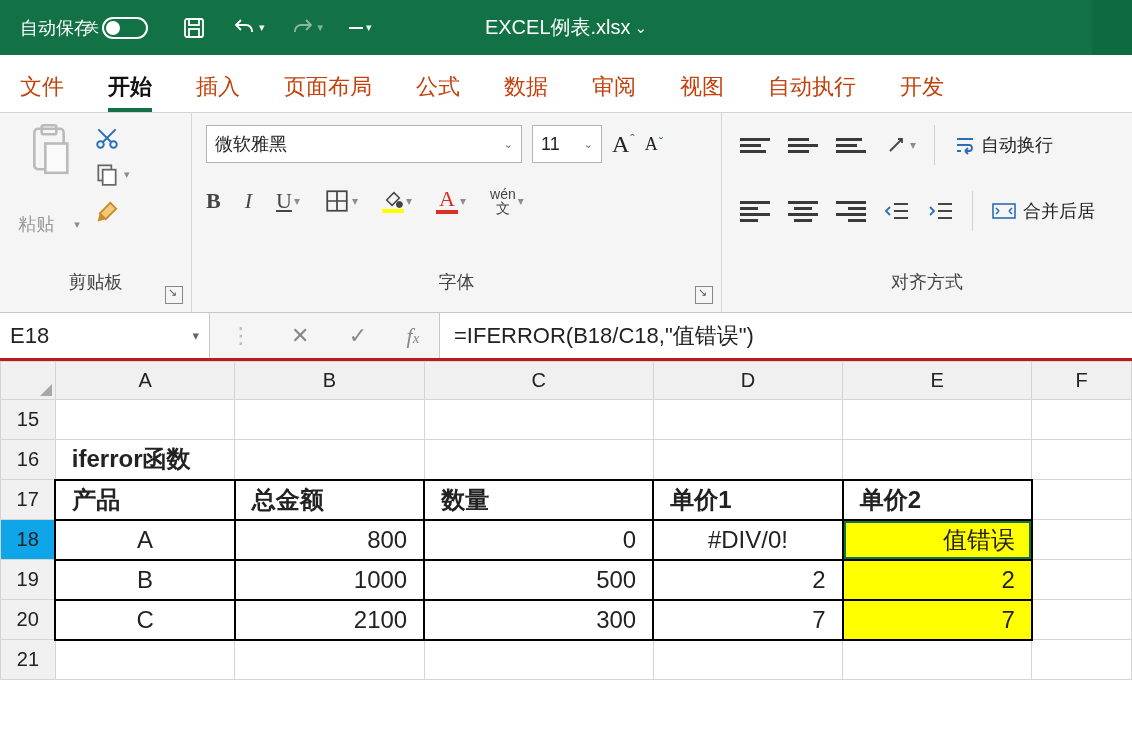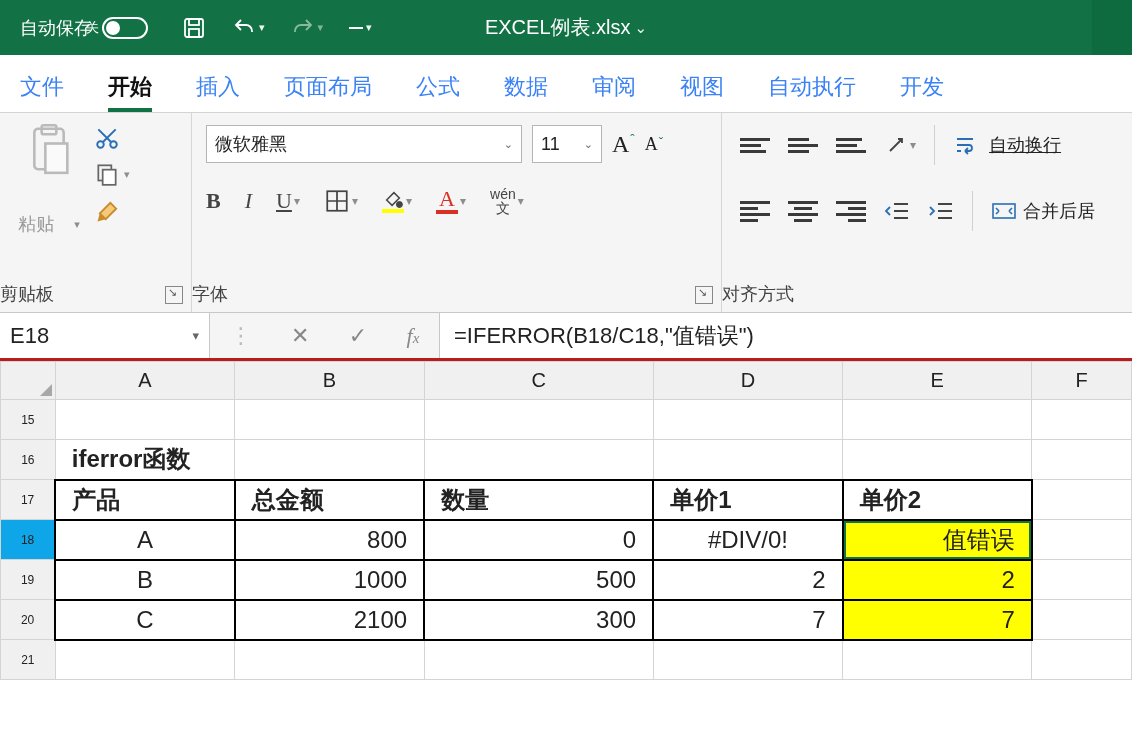--- a/index.html
+++ b/index.html
@@ -13,27 +13,27 @@
   .autosave .knob { width:14px; height:14px; border-radius:50%; background:#fff; margin-left:2px; }
   .autosave .state { font-size:13px; margin-left:-34px; pointer-events:none; }
   .qa { display:flex; gap:26px; margin-left:34px; align-items:center; }
   .iconbtn { color:#fff; cursor:pointer; display:flex; align-items:center; gap:3px; }
   .chev { font-size:11px; opacity:.95; }
   .titlecenter { position:absolute; left:50%; transform:translateX(-50%); display:flex; align-items:center; font-size:20px; gap:4px; cursor:pointer; }
   .acct { position:absolute; right:0; top:0; bottom:0; width:40px; background:#0e6a3f; }
 
   
   .ribbon-tabs { height:58px; background:#fff; border-bottom:1px solid #d4d4d4; display:flex; align-items:flex-end; padding:0 20px; gap:44px; font-size:22px; }
-  .tab { padding-bottom:10px; cursor:pointer; color:#3b82f6; }
+  .tab { padding-bottom:10px; cursor:pointer; color:#c2410c; }
   .tab.active { font-weight:700; color:#111; border-bottom:4px solid #127245; padding-bottom:6px; }
 
   
   .ribbon { height:200px; background:#f5f5f5; border-bottom:1px solid #c8c8c8; display:flex; }
   .rgroup { border-right:1px solid #d6d6d6; display:flex; flex-direction:column; position:relative; }
-  .rglabel { position:absolute; bottom:6px; left:0; right:0; text-align:left; font-size:18px; color:#444; }
+  .rglabel { position:absolute; bottom:18px; left:0; right:0; text-align:center; font-size:18px; color:#444; }
   .launcher { position:absolute; right:8px; bottom:8px; width:18px; height:18px; border:1px solid #888; cursor:pointer; }
   .launcher:after { content:"↘"; font-size:11px; position:absolute; left:2px; top:-1px; color:#555; }
 
   
   .g-clip { width:192px; padding:10px 6px 0 10px; }
   .clip-row { display:flex; gap:6px; height:118px; }
   .paste-big { width:78px; height:115px; display:flex; flex-direction:column; align-items:center; justify-content:flex-start; gap:4px; color:#999; cursor:pointer; }
   .paste-big svg { opacity:.55; }
   .paste-label { font-size:18px; display:flex; align-items:center; gap:20px;margin-top:33px; }
   .clip-mini { display:flex; flex-direction:column; gap:10px; padding-top:2px; }
@@ -51,40 +51,40 @@
   .fc { cursor:pointer; display:flex; align-items:center; gap:2px; color:#444; }
   .fc.biu { font-family:"Times New Roman",serif; }
   .fontcolor-bar { height:4px; width:22px; display:block; }
   .wen { font-size:14px; line-height:1; text-align:center; }
 
   
   .g-align { width:410px; padding:12px 12px 0 18px; }
   .align-row { display:flex; gap:18px; align-items:center; }
   .ab { width:30px; height:26px; cursor:pointer; display:flex; flex-direction:column; justify-content:center; gap:3px; }
   .ab span { height:3px; background:#3a3a3a; }
-  .wrap-dd { display:flex; align-items:flex-end; gap:12px; cursor:pointer; font-size:18px;text-decoration:underline; }
+  .wrap-dd { display:flex; align-items:flex-end; gap:4px; cursor:pointer; font-size:18px; }
   .align-row2 { display:flex; gap:18px; align-items:center; margin-top:26px; }
   .merge { display:flex; align-items:center; gap:6px; cursor:pointer; font-size:18px;text-align:right; }
 
   
   .fxbar { height:48px; border-bottom:3px solid #b91c1c; display:flex; align-items:stretch; }
   .namebox { width:210px; border-right:1px solid #c8c8c8; display:flex; align-items:center; justify-content:space-between; padding:0 10px; font-size:22px; background:#fff; cursor:text; }
   .namebox .dd { color:#666; font-size:13px; cursor:pointer; }
   .fxbtns { width:230px; border-right:1px solid #c8c8c8; display:flex; align-items:center; justify-content:space-around; color:#888; font-size:22px; background:#f5f5f5; }
   .fxbtns span { cursor:pointer; }
   .fxinput { flex:1; display:flex; align-items:center; padding:0 14px; font-size:22px; background:#fff; cursor:text; }
 
   
   .gridwrap { flex:1; overflow:hidden; background:#fff; }
   table.sheet { border-collapse:collapse; width:100%; }
   .sheet th, .sheet td { border:1px solid #d4d4d4; }
   .colhead th { background:#f0f0f0; font-weight:400; font-size:20px; height:38px; text-align:center; }
   .colhead .corner { width:55px; background:#f0f0f0; position:relative; }
   .colhead .corner:after { content:""; position:absolute; right:3px; bottom:3px; border-left:12px solid transparent; border-bottom:12px solid #a8a8a8; }
-  .rowhead { width:55px; background:#f0f0f0; text-align:center; font-size:12px; font-weight:400; }
+  .rowhead { width:55px; background:#f0f0f0; text-align:center; font-size:20px; font-weight:400; }
   .rowhead.sel { background:#0ea5e9; }
   td.cell { height:40px; font-size:24px; padding:0 16px; }
   td.cell.center { text-align:center; }
   td.cell.right { text-align:right; }
   td.cell.hl { background:#ffff00; }
   .thickbox td.cell { border:2px solid #000; }
   .thdr td.cell { font-weight:700; font-size:24px; }
   td.seltl { box-shadow: inset 0 0 0 2px #127245; }
   td.sectitle { font-weight:700; font-size:24px; }
 

